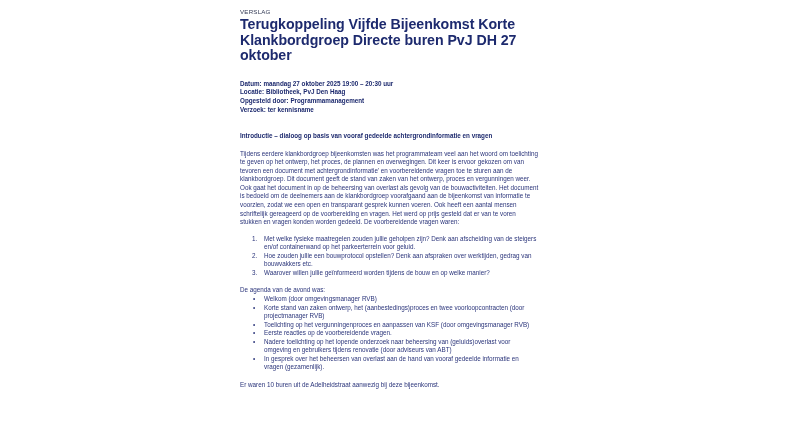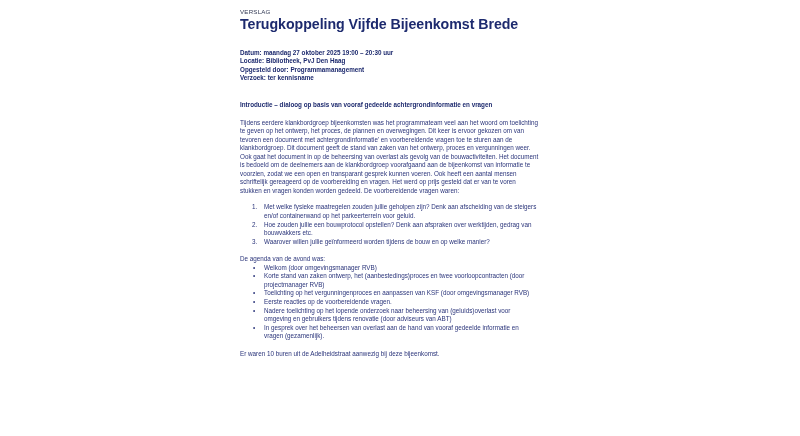--- a/index.html
+++ b/index.html
@@ -108,21 +108,22 @@
       color: #2a347a;
       white-space: nowrap;
     }
   </style>
 </head>
 <body>
 
 <div class="page">
   <div class="label">VERSLAG</div>
   <h1 class="title">
-    <span style="display:block">Terugkoppeling Vijfde Bijeenkomst Brede</span>
+    <span style="display:block">Terugkoppeling Vijfde Bijeenkomst Korte</span>
+    <span style="display:block">Klankbordgroep Directe buren PvJ DH 27 oktober</span>
   </h1>
 
   <div class="meta">
     <div>Datum: maandag 27 oktober 2025 19:00 – 20:30 uur</div>
     <div>Locatie: Bibliotheek, PvJ Den Haag</div>
     <div>Opgesteld door: Programmamanagement</div>
     <div>Verzoek: ter kennisname</div>
   </div>
 
   <div class="section-heading">Introductie – dialoog op basis van vooraf gedeelde achtergrondinformatie en vragen</div>

